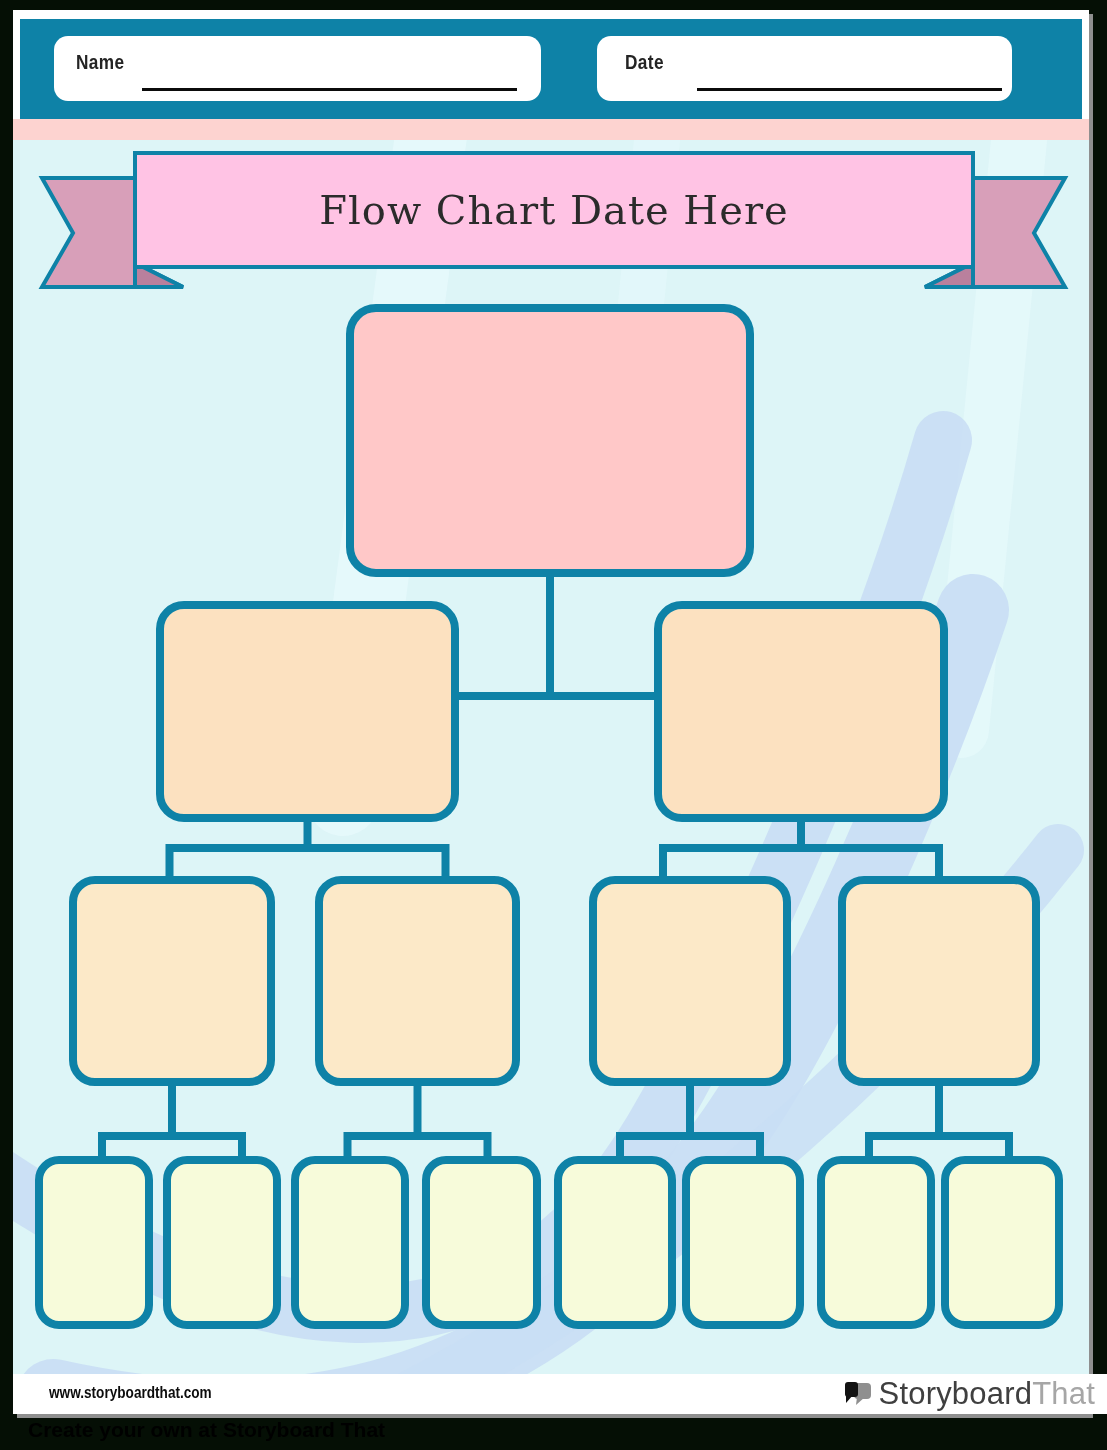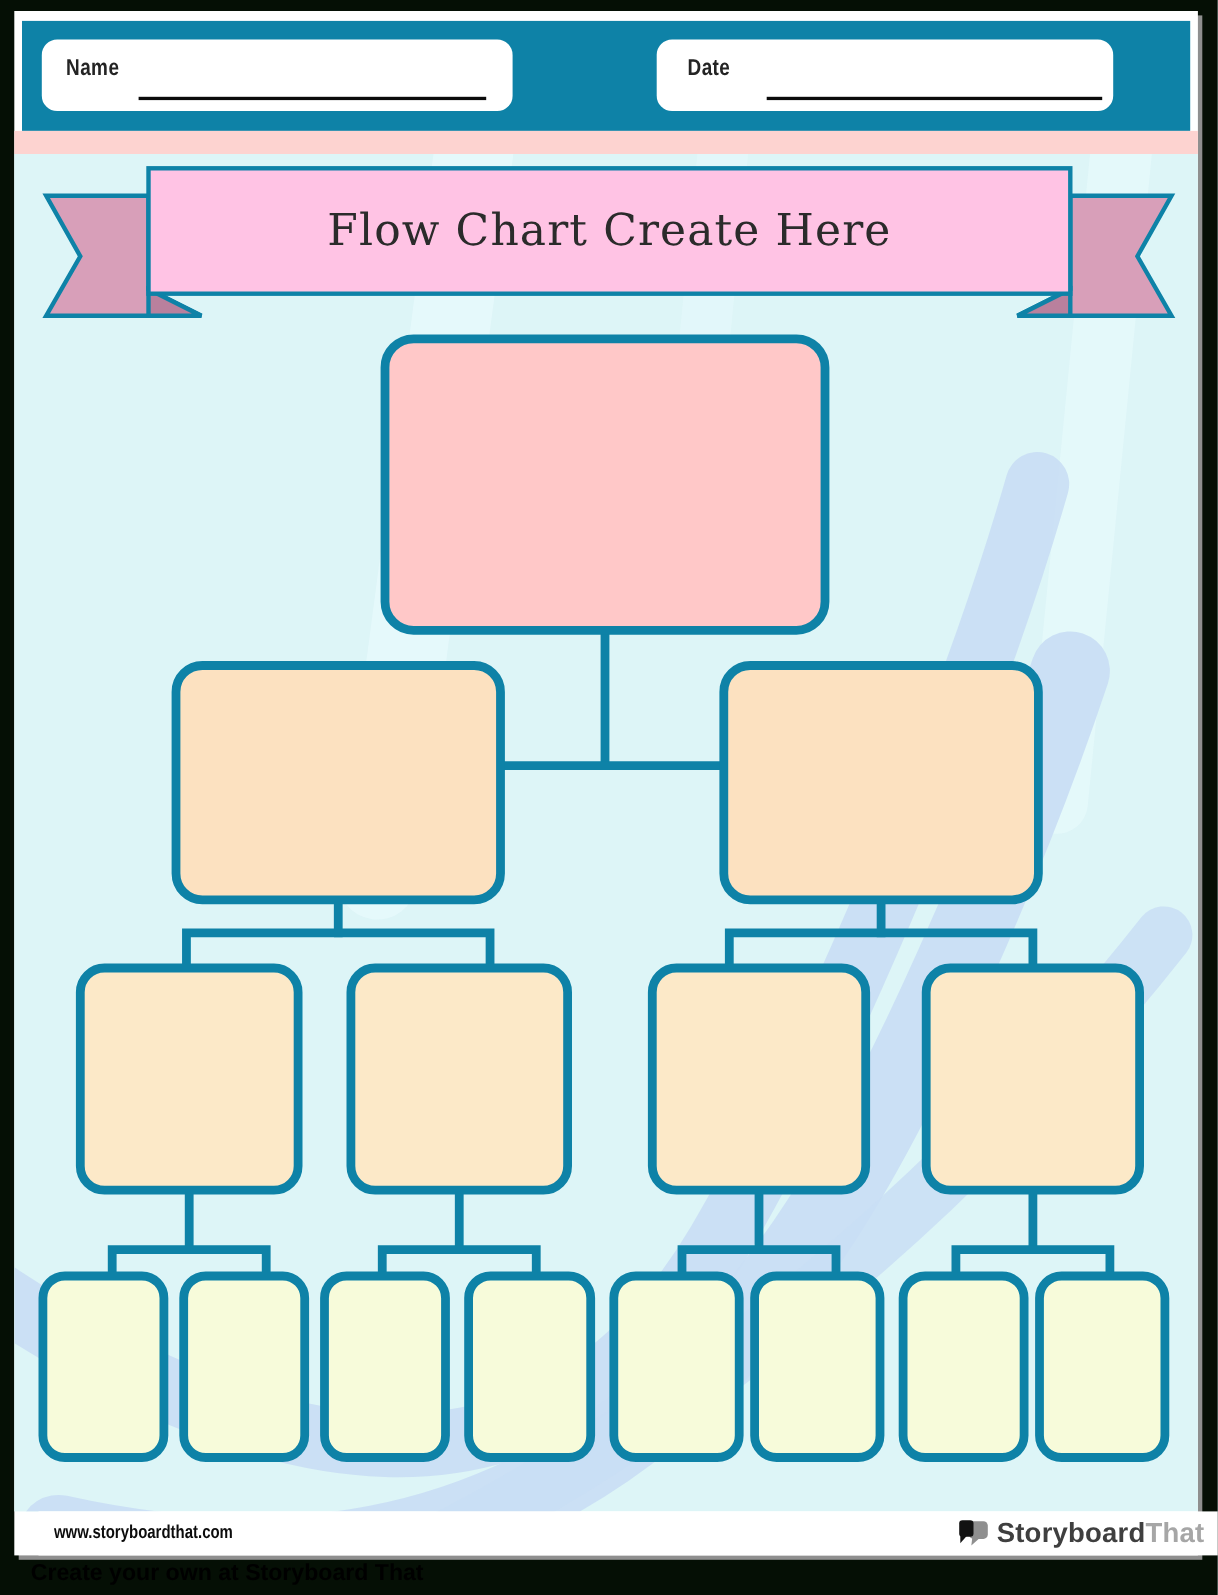--- a/index.html
+++ b/index.html
@@ -15,21 +15,21 @@
     box-shadow:4px 4px 0 0 #8f8f8f;
   }
   
   .header-bar{
     position:absolute;left:7px;top:9px;width:1062px;height:100px;
     background:var(--teal,#0e82a7);
   }
   .field-box{
     position:absolute;top:17px;height:65px;background:#ffffff;border-radius:14px;
   }
-  .field-box.name{left:18px;width:428px;}
+  .field-box.name{left:34px;width:487px;}
   .field-box.date{left:577px;width:415px;}
   .field-label{
     position:absolute;left:22px;top:14px;
     font-weight:bold;font-size:21px;color:#242424;
     transform:scaleX(.82);transform-origin:left center;
     letter-spacing:.5px;
   }
   .field-box.date .field-label{left:28px;}
   .field-line{
     position:absolute;bottom:10px;height:3px;background:#0b0b0b;
@@ -62,21 +62,21 @@
   }
   .website{
     position:absolute;left:14px;top:9px;
     font-weight:bold;font-size:17px;color:#0c0c0c;
     transform:scaleX(.8);transform-origin:left center;
   }
   .logo{
     position:absolute;right:16px;top:4px;height:32px;
     display:flex;align-items:center;gap:6px;
   }
-  .logo-text{font-size:25px;font-weight:bold;letter-spacing:.2px;}
+  .logo-text{font-size:31px;font-weight:normal;letter-spacing:.2px;}
   .logo-text .primary{color:#3f3f3f;}
   .logo-text .secondary{color:#a6a6a6;}
   
   .bottom-note{
     position:absolute;left:28px;top:1418px;
     font-weight:bold;font-size:21px;color:#000000;
   }
 </style>
 </head>
 <body>
@@ -148,21 +148,21 @@
         <rect class="node" x="154" y="1150" width="110" height="165" rx="20" fill="var(--l4,#f7fbda)"></rect>
         <rect class="node" x="282" y="1150" width="110" height="165" rx="20" fill="var(--l4,#f7fbda)"></rect>
         <rect class="node" x="413" y="1150" width="111" height="165" rx="20" fill="var(--l4,#f7fbda)"></rect>
         <rect class="node" x="545" y="1150" width="114" height="165" rx="20" fill="var(--l4,#f7fbda)"></rect>
         <rect class="node" x="673" y="1150" width="114" height="165" rx="20" fill="var(--l4,#f7fbda)"></rect>
         <rect class="node" x="808" y="1150" width="110" height="165" rx="20" fill="var(--l4,#f7fbda)"></rect>
         <rect class="node" x="932" y="1150" width="114" height="165" rx="20" fill="var(--l4,#f7fbda)"></rect>
       </g>
     </svg>
 
-    <div class="banner-title">Flow Chart Create Here</div>
+    <div class="banner-title">Flow Chart Date Here</div>
   </div>
 
   <div class="footer">
     <span class="website">www.storyboardthat.com</span>
     <div class="logo">
       <svg width="30" height="30" viewBox="0 0 30 30">
         <rect x="11" y="4" width="17" height="16" rx="4" fill="#8f8f8f"></rect>
         <polygon points="14,18 22,18 13,26" fill="#8f8f8f"></polygon>
         <rect x="2" y="3" width="13" height="15" rx="3" fill="#121212"></rect>
         <polygon points="3,16 10,16 3,24" fill="#121212"></polygon>

